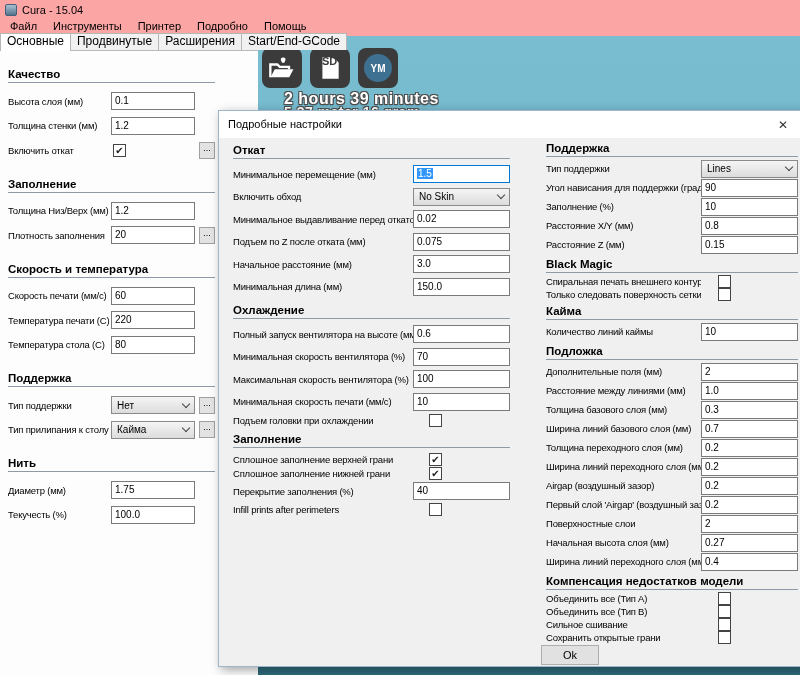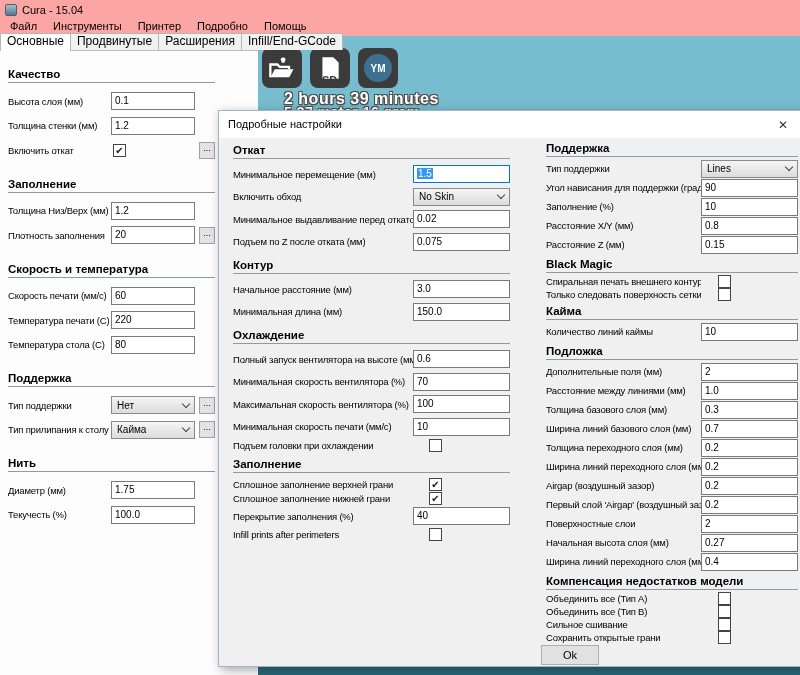--- a/index.html
+++ b/index.html
@@ -18,21 +18,21 @@
        background:#f1f1f1;margin-right:-1px;white-space:nowrap}
   .tab.active{background:#fff;height:18px;margin-bottom:-1px;position:relative;z-index:3}
 
   
   .viewport{position:absolute;left:258px;top:36px;right:0;bottom:0;
             background:linear-gradient(180deg,#79bdd0 0%,#6fb6ca 50%,#5899ad 82%,#2d6879 100%)}
   .tile{position:absolute;top:12px;width:40px;height:40px;background:#3b3b3b;border-radius:8px;
         display:flex;align-items:center;justify-content:center}
   .ym-circle{width:28px;height:28px;border-radius:50%;background:#3d7091;color:#fff;font-weight:bold;
              font-size:10px;display:flex;align-items:center;justify-content:center}
-  .sd-label{position:absolute;color:#3b3b3b;font-weight:bold;font-size:11px;top:26px;left:12px}
+  .sd-label{position:absolute;color:#3b3b3b;font-weight:bold;font-size:11px;top:7px;left:12px}
   .time-text{position:absolute;left:26px;top:54px;font-size:16px;font-weight:bold;color:#fff;letter-spacing:.5px;
              text-shadow:-1px -1px 0 #4d4d4d,1px -1px 0 #4d4d4d,-1px 1px 0 #4d4d4d,1px 1px 0 #4d4d4d,0 2px 2px rgba(0,0,0,.25)}
   .mat-text{position:absolute;left:26px;top:68px;font-size:14px;font-weight:bold;color:#fff;letter-spacing:.5px;
             text-shadow:-1px -1px 0 #4d4d4d,1px -1px 0 #4d4d4d,-1px 1px 0 #4d4d4d,1px 1px 0 #4d4d4d}
 
   
   .sec-h{font-size:11.5px;font-weight:bold;border-bottom:1px solid #8e9aa5;padding-bottom:2px;margin:8px 0 5px;white-space:nowrap}
   .row{display:flex;align-items:center}
   .lab{flex:1;font-size:9.5px;letter-spacing:-0.2px;white-space:nowrap;overflow:hidden}
   .field{background:#fff;border:1px solid #7a7a7a;height:18px;line-height:16px;font-size:10px;padding:0 3px;flex:none}
@@ -84,21 +84,21 @@
       <span class="menu-item">Инструменты</span>
       <span class="menu-item">Принтер</span>
       <span class="menu-item">Подробно</span>
       <span class="menu-item">Помощь</span>
     </div>
 
   <div class="tabbar" id="tabbar">
       <span class="tab active">Основные</span>
       <span class="tab">Продвинутые</span>
       <span class="tab">Расширения</span>
-      <span class="tab">Infill/End-GCode</span>
+      <span class="tab">Start/End-GCode</span>
     </div>
 
   <div class="viewport">
     <div class="tile" style="left:4px">
       <svg width="28" height="28" viewBox="0 0 24 24">
         <path d="M13 3 c2 0 2.6 1.6 1.6 3 l-0.6 1.6 h-2 l-0.6 -1.6 c-1 -1.4 -0.4 -3 1.6 -3 z" fill="#fff"></path>
         <path d="M2 20 V9 h6 l2 2 h8 v2" fill="none" stroke="#fff" stroke-width="2"></path>
         <path d="M2.2 20 l3.6 -7 h16 l-3.6 7 z" fill="#fff"></path>
       </svg>
     </div>
@@ -208,21 +208,20 @@
           </div>
         </div>
         <div class="row">
           <span class="lab">Минимальное выдавливание перед откатом (мм)</span>
           <div class="field"><span>0.02</span></div>
         </div>
         <div class="row">
           <span class="lab">Подъем по Z после отката (мм)</span>
           <div class="field"><span>0.075</span></div>
         </div>
-        <div class="sec-h">Контур</div>
         <div class="row">
           <span class="lab">Начальное расстояние (мм)</span>
           <div class="field"><span>3.0</span></div>
         </div>
         <div class="row">
           <span class="lab">Минимальная длина (мм)</span>
           <div class="field"><span>150.0</span></div>
         </div>
         <div class="sec-h">Охлаждение</div>
         <div class="row">

